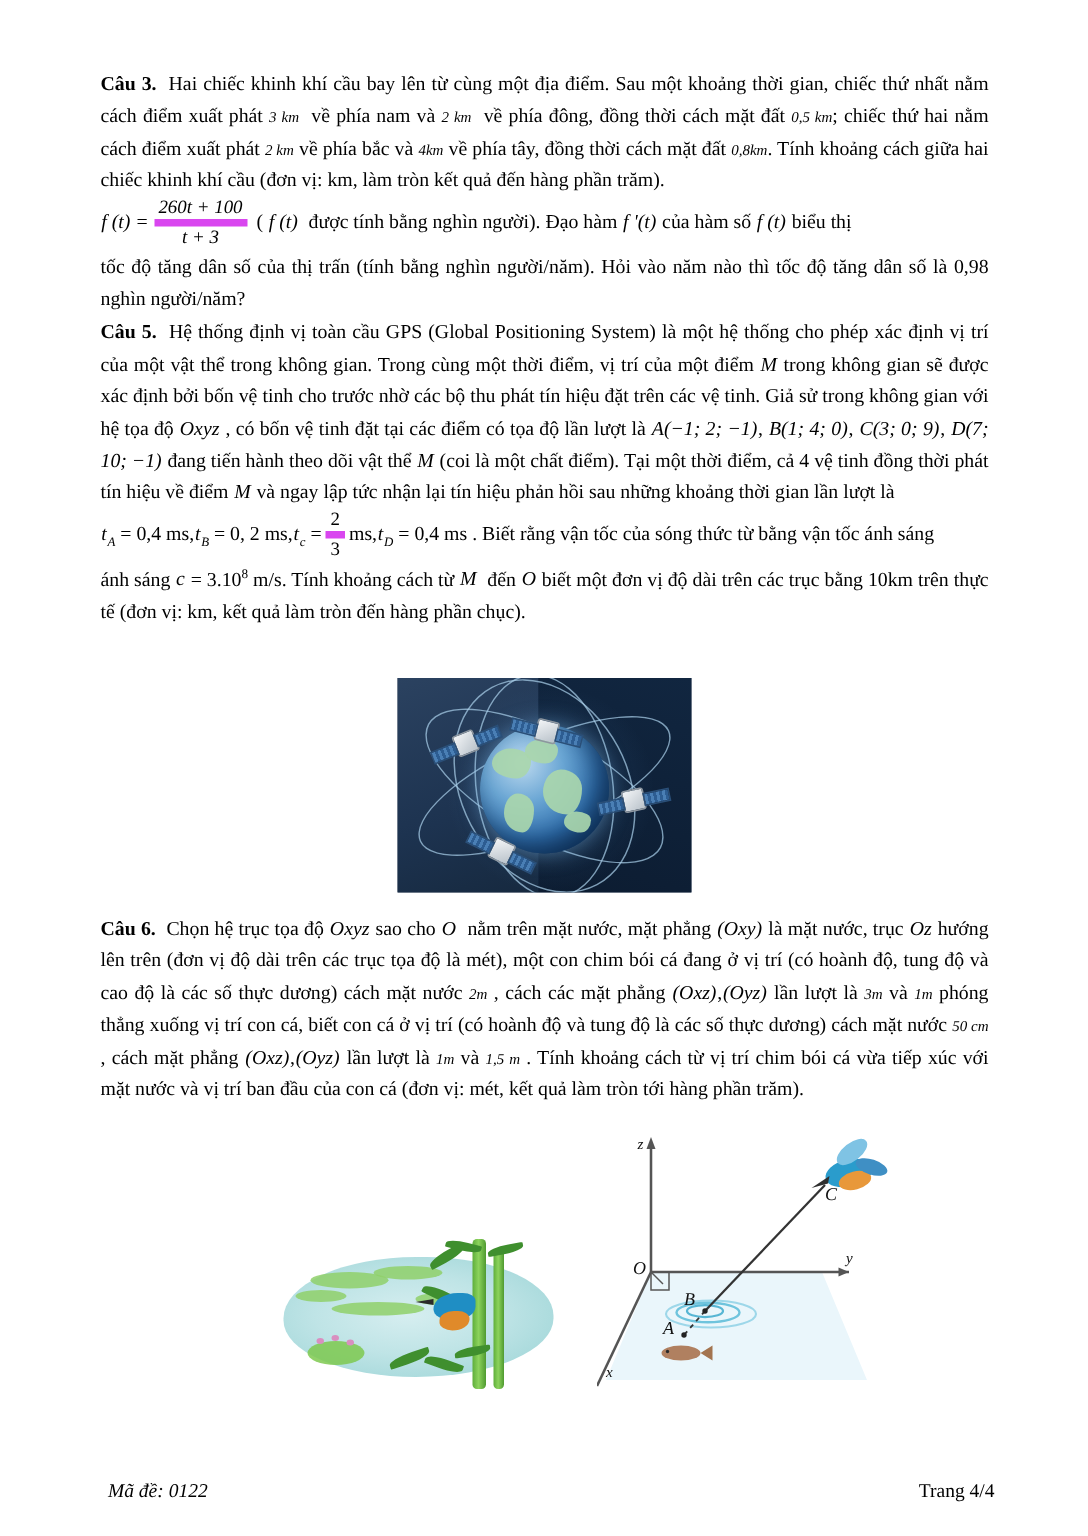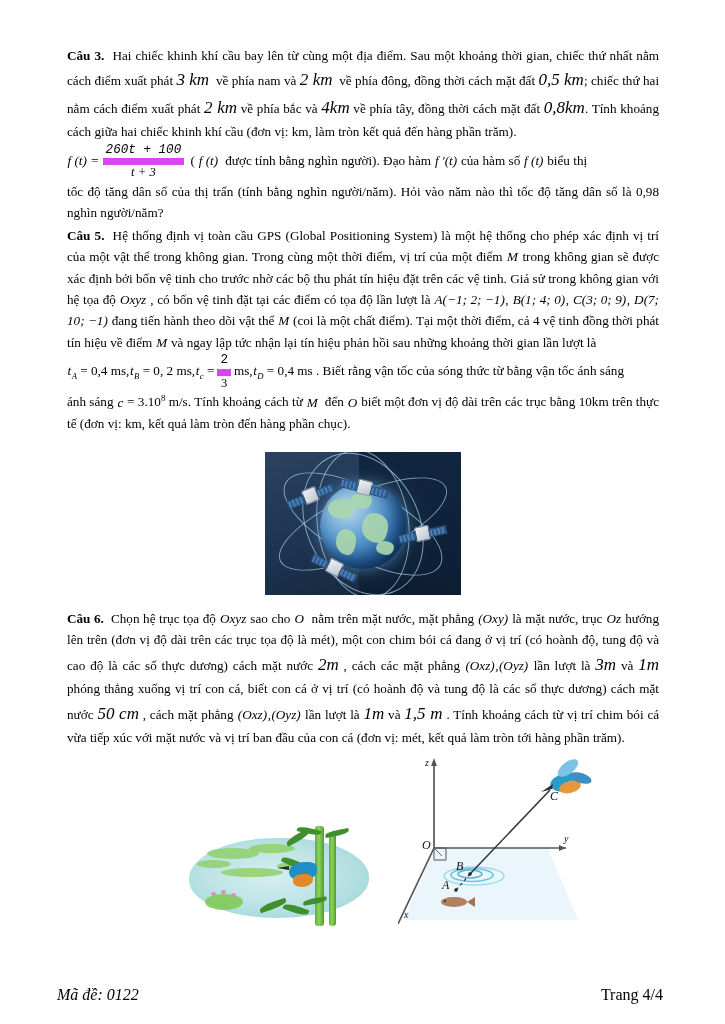--- a/index.html
+++ b/index.html
@@ -43,36 +43,35 @@
     font-family: "Liberation Serif", "DejaVu Serif", serif;
     font-style: italic;
     padding: 0 0.5px;
   }
   .mn {
     font-family: "Liberation Serif", "DejaVu Serif", serif;
     font-style: normal;
   }
   .unit-km {
     font-style: italic;
-    font-size: 17px;
+    font-size: 10px;
   }
   .frac {
     display: inline-flex;
     flex-direction: column;
     align-items: center;
     vertical-align: middle;
     margin: 0 3px;
     line-height: 1.08;
     font-size: 12.6px;
   }
   .frac .num {
     padding: 0 3px 1px 3px;
-    border-bottom: 7px solid #d946ef;
+    border-bottom: 5px solid #d946ef;
     white-space: nowrap;
-    font-family: Liberation Mono, monospace;
   }
   .frac .den {
     padding: 1px 3px 0 3px;
     white-space: nowrap;
   }
   .sub {
     font-size: 8.6px;
     vertical-align: sub;
     font-style: italic;
   }
@@ -239,27 +238,27 @@
   .endnote {
     position: absolute;
     left: 0; right: 0;
     top: 962px;
     text-align: center;
     font-style: italic;
     font-size: 12.8px;
   }
   .footer-row {
     position: absolute;
-    left: 57px;
+    left: 72px;
     right: 62px;
     top: 986px;
     display: flex;
     justify-content: space-between;
     align-items: baseline;
-    font-size: 16px;
+    font-size: 13px;
   }
   .footer-left { font-style: italic; }
   .footer-right { font-style: normal; margin-left: 48px; }
 </style>
 </head>
 <body>
 
 <div class="page">
 
   <div class="content">

